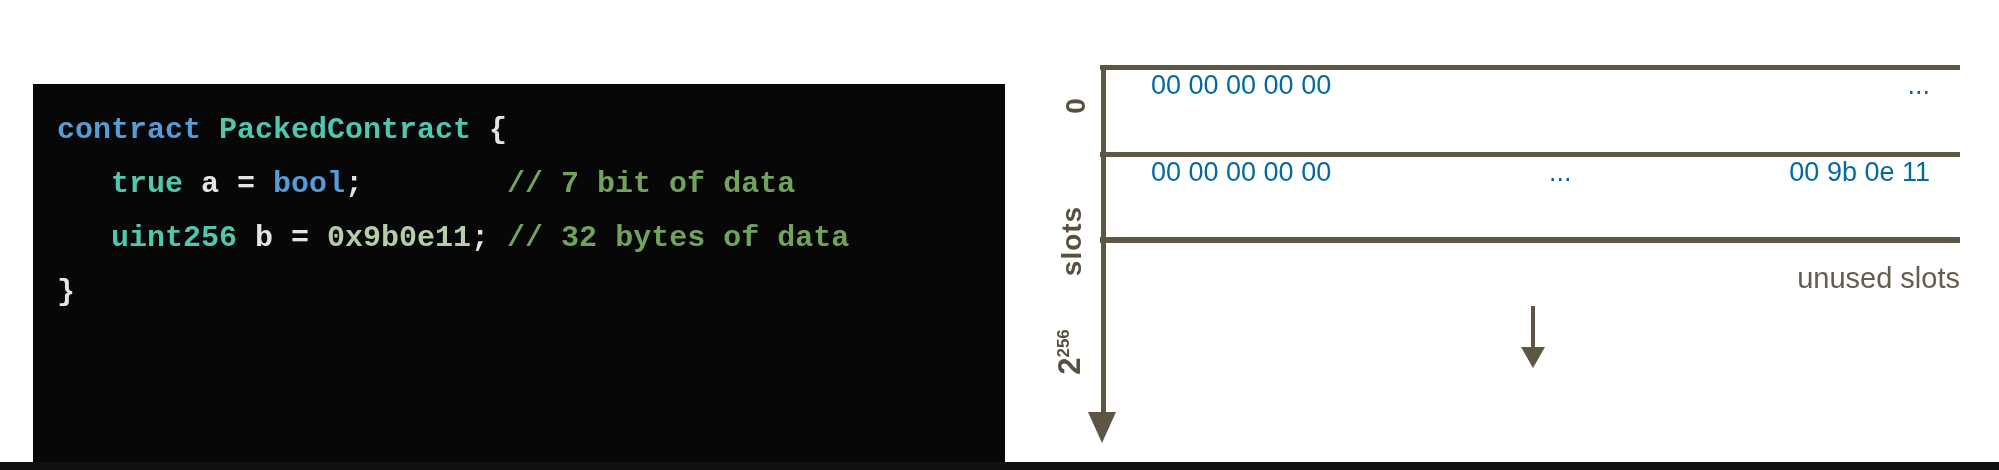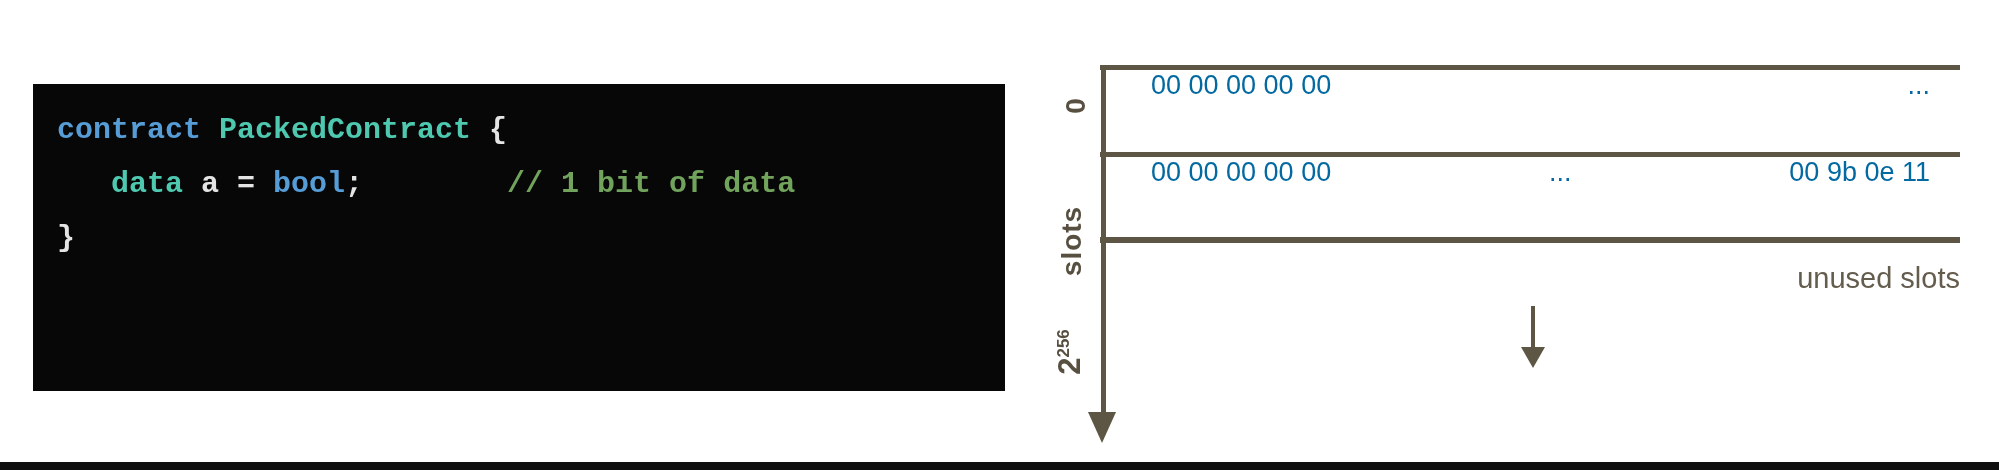--- a/index.html
+++ b/index.html
@@ -9,21 +9,21 @@
     height: 470px;
     background: #ffffff;
     overflow: hidden;
     font-family: "Liberation Sans", "DejaVu Sans", sans-serif;
   }
 
   
   .code-box {
     position: absolute;
     left: 33px; top: 84px;
-    width: 972px; height: 307px;
+    width: 972px; height: 385px;
     background: #070707;
     box-sizing: border-box;
     padding: 19px 0 0 24px;
   }
   .code-line {
     font-family: "Liberation Mono", "DejaVu Sans Mono", monospace;
     font-weight: bold;
     font-size: 30px;
     line-height: 54px;
     white-space: pre;
@@ -116,21 +116,22 @@
     background: #101010;
   }
 </style>
 </head>
 <body>
 
 <div id="stage">
 
   <div class="code-box">
     <div class="code-line"><span class="tok-kw">contract </span><span class="tok-type">PackedContract </span><span class="tok-plain">{</span></div>
-    <div class="code-line"><span class="tok-type">   data </span><span class="tok-plain">a = </span><span class="tok-kw">bool</span><span class="tok-plain">;        </span><span class="tok-comment">// 1 bit of data</span></div>
+    <div class="code-line"><span class="tok-type">   true </span><span class="tok-plain">a = </span><span class="tok-kw">bool</span><span class="tok-plain">;        </span><span class="tok-comment">// 7 bit of data</span></div>
+    <div class="code-line"><span class="tok-type">   uint256 </span><span class="tok-plain">b = </span><span class="tok-num">0x9b0e11</span><span class="tok-plain">; </span><span class="tok-comment">// 32 bytes of data</span></div>
     <div class="code-line"><span class="tok-plain">}</span></div>
   </div>
 
 
   <div class="d-line hline-top"></div>
   <div class="d-line hline-mid"></div>
   <div class="d-line hline-bottom"></div>
   <div class="d-line vline-axis"></div>
   <div class="axis-arrowhead"></div>
 

